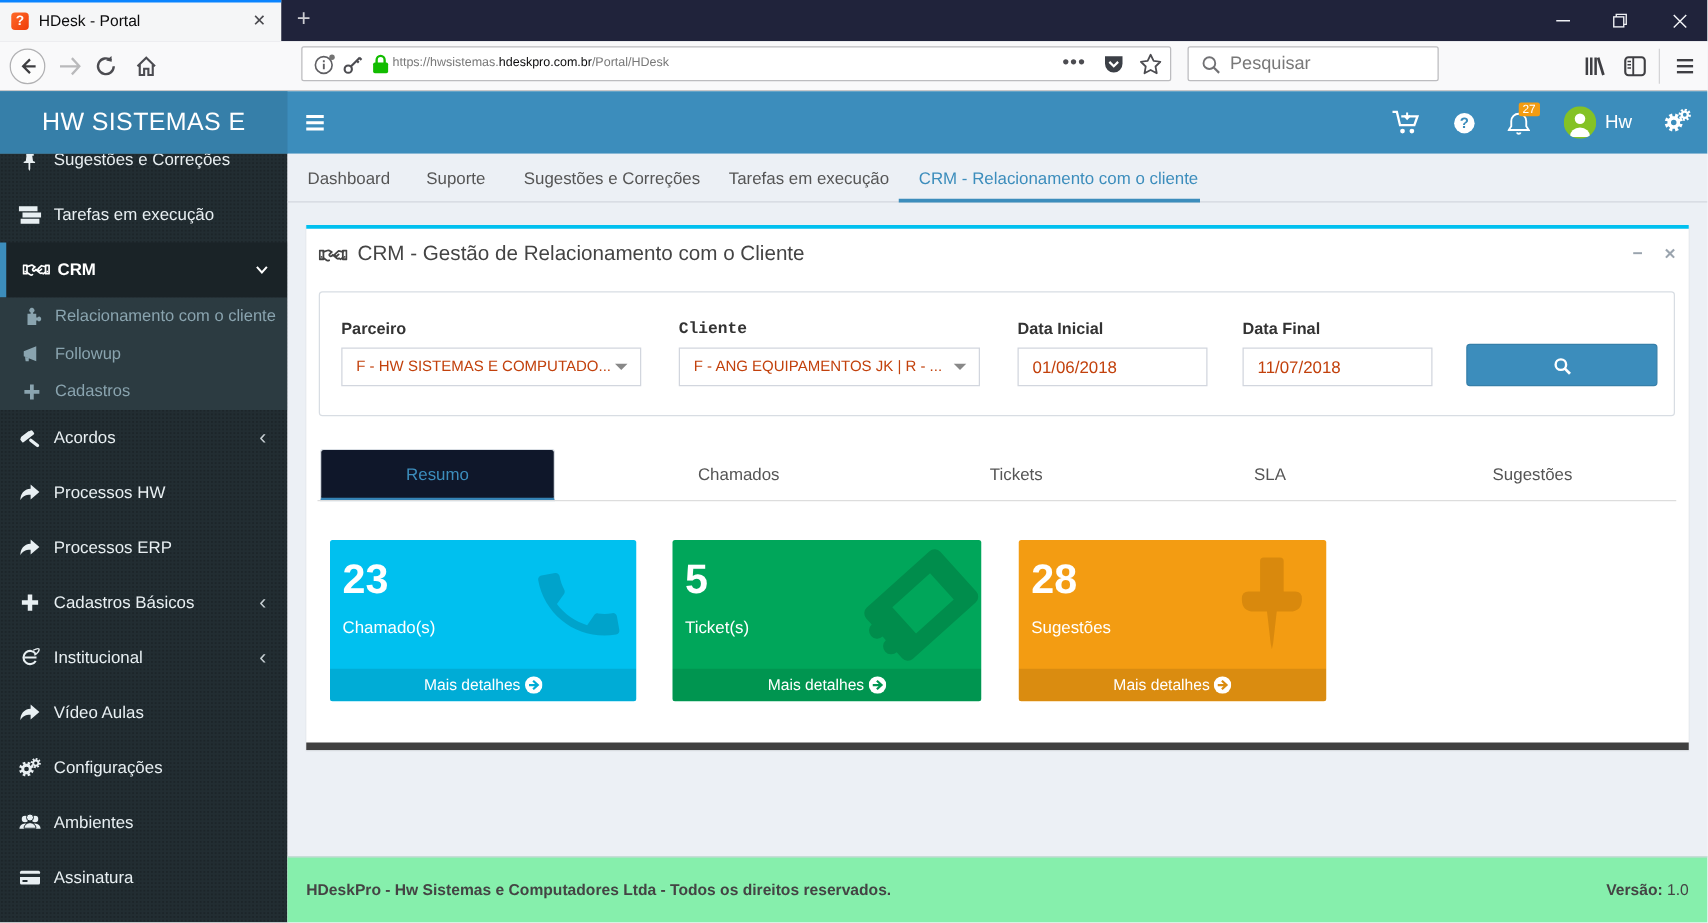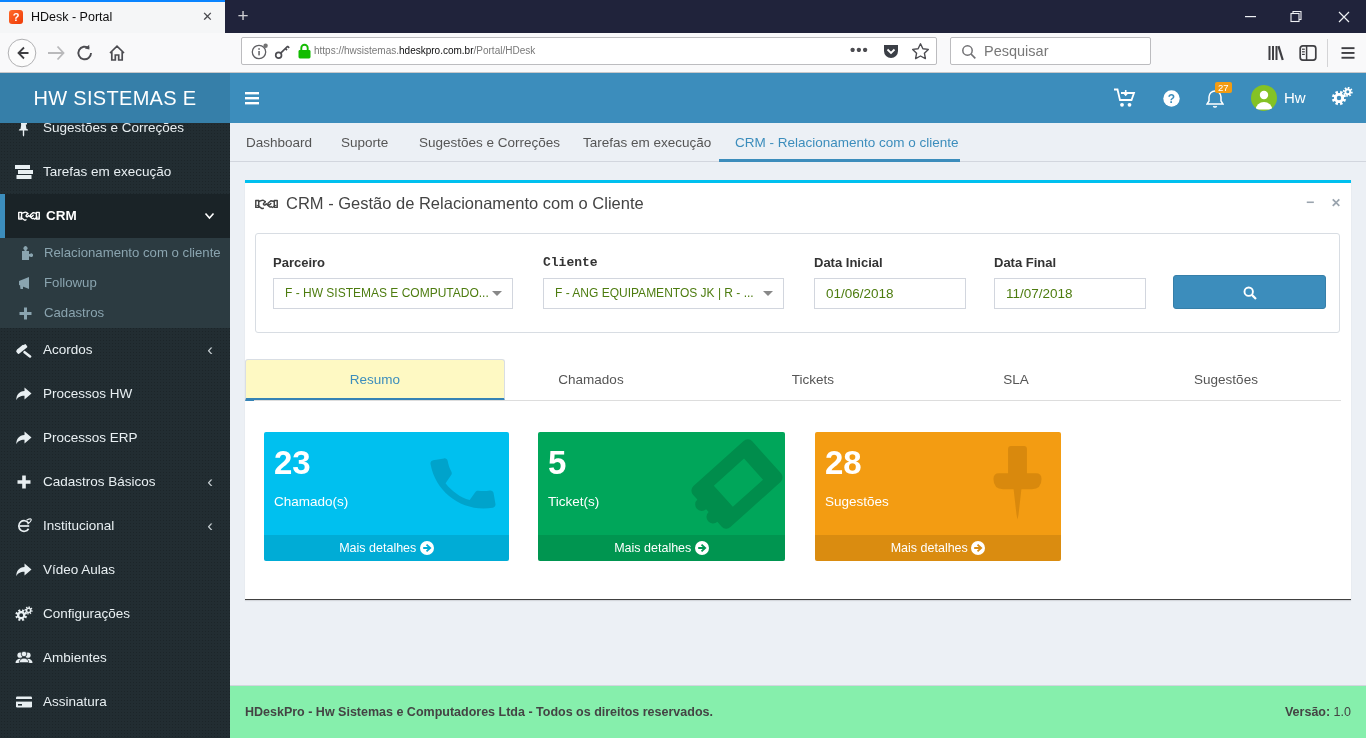--- a/index.html
+++ b/index.html
@@ -43,33 +43,33 @@
 .sitem { position:absolute; left:0; width:230px; height:30px; color:#8aa4af; font-size:13.2px; white-space:nowrap; }
 .sitem .txt { position:absolute; left:44px; top:0; line-height:30px; }
 .sitem .mic { position:absolute; left:18px; top:8px; width:15px; height:14px; }
 
 
 #content { position:absolute; left:230px; top:123px; width:1136px; height:615px; background:#ecf0f5; }
 .ttab { position:absolute; top:0; height:38px; line-height:40px; font-size:13.5px; color:#555; white-space:nowrap; }
 #toptabs { position:absolute; left:0; top:0; width:1136px; height:39px; border-bottom:1px solid #d2d6de; }
 
 #box { position:absolute; left:15px; top:57px; width:1106px; height:420px; background:#fff;
-  border-top:3px solid #00c0ef; border-bottom:1px solid #404040; box-shadow:0 1px 1px rgba(0,0,0,0.1); }
+  border-top:3px solid #00c0ef; border-bottom:6px solid #404040; box-shadow:0 1px 1px rgba(0,0,0,0.1); }
 .boxtitle { position:absolute; left:41px; top:11px; font-size:16.5px; color:#444; }
 #formbox { position:absolute; left:10px; top:50px; width:1085px; height:100px; border:1px solid #d8dde3; border-radius:3px; background:#fff; }
 .flabel { position:absolute; top:21px; font-size:13px; font-weight:bold; color:#333; }
 .fselect, .finput { position:absolute; top:44px; height:31px; border:1px solid #d2d6de; background:#fff;
-  font-size:12px; color:#4d7c0f; line-height:29px; padding-left:11px; white-space:nowrap; overflow:hidden; }
+  font-size:12px; color:#c2410c; line-height:29px; padding-left:11px; white-space:nowrap; overflow:hidden; }
 .fselect .caret { position:absolute; right:10px; top:12px; width:0; height:0;
   border-left:5px solid transparent; border-right:5px solid transparent; border-top:5px solid #888; }
 #searchbtn { position:absolute; left:917px; top:41px; width:153px; height:34px; background:#3c8dbc;
   border:1px solid #367fa9; border-radius:3px; }
 
 .tab2 { position:absolute; top:176px; height:41px; font-size:13.5px; color:#555; text-align:center; }
-#tab2active { position:absolute; left:0; top:176px; width:260px; height:42px; background:#fef9c3;
+#tab2active { position:absolute; left:11px; top:176px; width:188px; height:42px; background:#0f172a;
   border:1px solid #d9dee4; border-bottom:3px solid #3583b5; border-top-left-radius:3px; border-top-right-radius:3px;
   color:#3c8dbc; font-size:13.5px; text-align:center; line-height:39px; }
 #tab2line { position:absolute; left:9px; top:217px; width:1087px; height:1px; background:#ddd; }
 
 .smallbox { position:absolute; top:249px; width:245px; height:129px; border-radius:2px; overflow:hidden; color:#fff; }
 .smallbox .num { position:absolute; left:10px; top:12px; font-size:33px; font-weight:bold; }
 .smallbox .lbl { position:absolute; left:10px; top:62px; font-size:13.5px; }
 .smallbox .foot { position:absolute; left:0; bottom:0; width:100%; height:26px; background:rgba(0,0,0,0.1);
   text-align:center; font-size:12.5px; line-height:26px; }
 .smallbox .bicon { position:absolute; right:8px; top:14px; opacity:1; }

